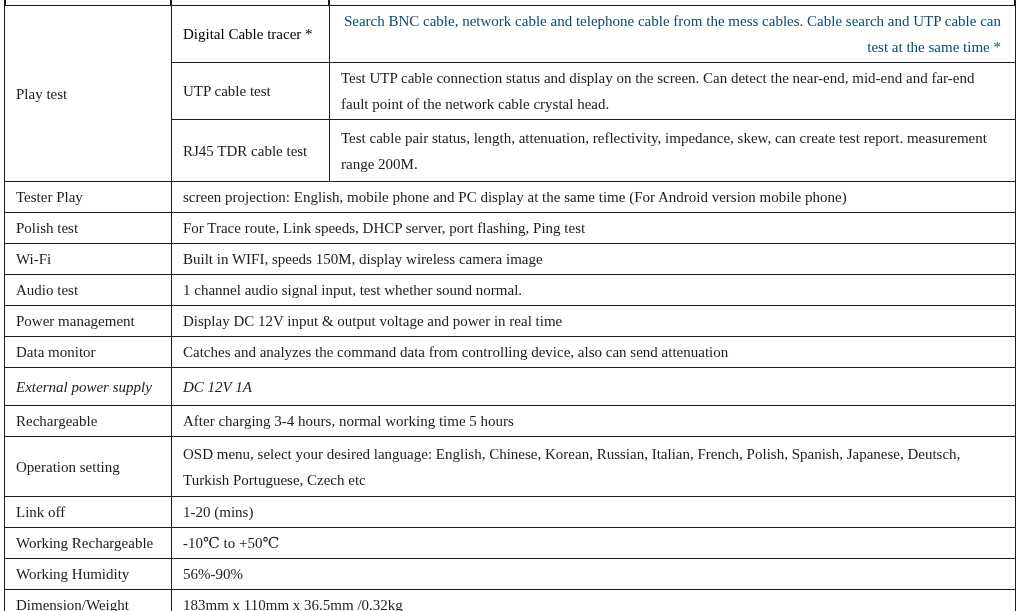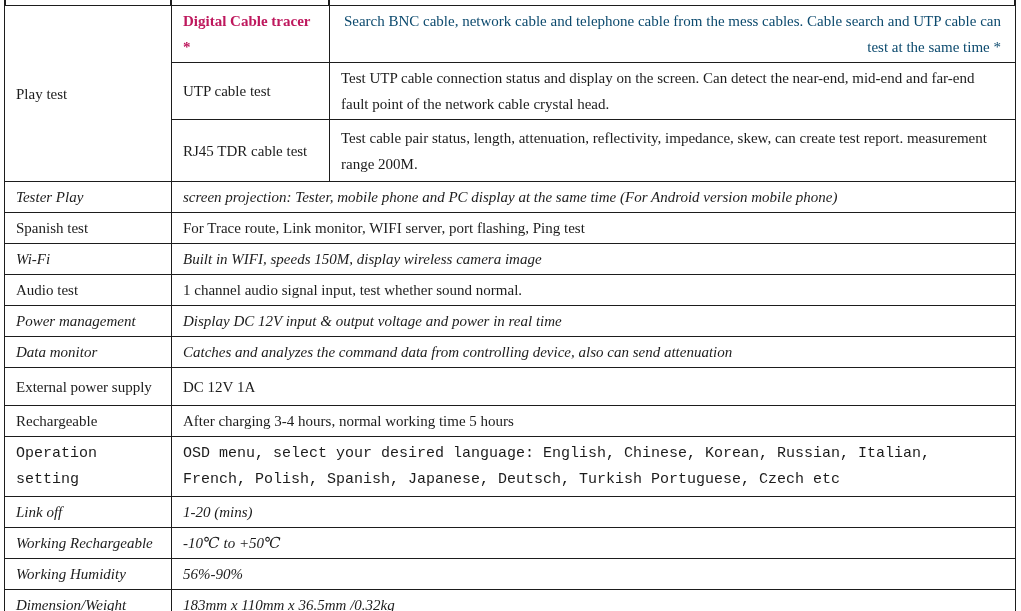--- a/index.html
+++ b/index.html
@@ -39,28 +39,28 @@
     border: 1.4px solid #1d1d1d;
     vertical-align: middle;
     line-height: 26px;
     padding: 2px 14px 2px 11px;
     overflow: hidden;
   }
   td.c1 { padding-left: 13px; }
   td.c2 { padding-left: 7px;  padding-right: 6px; }
   td.c3 { padding-left: 10px; }
   .red  { color: #0c4a6e; text-align: right; }
-  .redb { color: #be185d; font-weight: bold; }
+  .redb { color: #000000; font-weight: normal; }
   tr.r57 { height: 57px; }
   tr.r62 { height: 62px; padding-left: 24px; }
-  tr.r30 { height: 30px; font-style: italic; }
+  tr.r30 { height: 30px; }
   tr.r29 { height: 29px; }
-  tr.r38 { height: 38px; }
+  tr.r38 { height: 38px; font-style: italic; }
   tr.r31 { height: 31px; }
-  tr.r60 { height: 60px; font-family: Liberation Mono, monospace; }
+  tr.r60 { height: 60px; }
 </style>
 </head>
 <body>
 
 <div class="page">
 
   <div class="stub" style="left:4px"></div>
   <div class="stub" style="left:170px"></div>
   <div class="stub" style="left:328px"></div>
   <div class="stub" style="left:1014px"></div>
@@ -81,25 +81,25 @@
         <td class="c2">UTP cable test</td>
         <td class="c3">Test UTP cable connection status and display on the screen. Can detect the near-end, mid-end and far-end fault point of the network cable crystal head.</td>
       </tr>
       <tr class="r62">
         <td class="c2">RJ45 TDR cable test</td>
         <td class="c3">Test cable pair status, length, attenuation, reflectivity, impedance, skew, can create test report. measurement range 200M.</td>
       </tr>
 
       <tr class="r30">
         <td class="c1">Tester Play</td>
-        <td class="c3" colspan="2">screen projection: Tester, mobile phone and PC display at the same time (For Android version mobile phone)</td>
+        <td class="c3" colspan="2">screen projection: English, mobile phone and PC display at the same time (For Android version mobile phone)</td>
       </tr>
       <tr class="r29">
-        <td class="c1">Spanish test</td>
-        <td class="c3" colspan="2">For Trace route, Link monitor, WIFI server, port flashing, Ping test</td>
+        <td class="c1">Polish test</td>
+        <td class="c3" colspan="2">For Trace route, Link speeds, DHCP server, port flashing, Ping test</td>
       </tr>
       <tr class="r30">
         <td class="c1">Wi-Fi</td>
         <td class="c3" colspan="2">Built in WIFI, speeds 150M, display wireless camera image</td>
       </tr>
       <tr class="r29">
         <td class="c1">Audio test</td>
         <td class="c3" colspan="2">1 channel audio signal input, test whether sound normal.</td>
       </tr>
       <tr class="r30">

